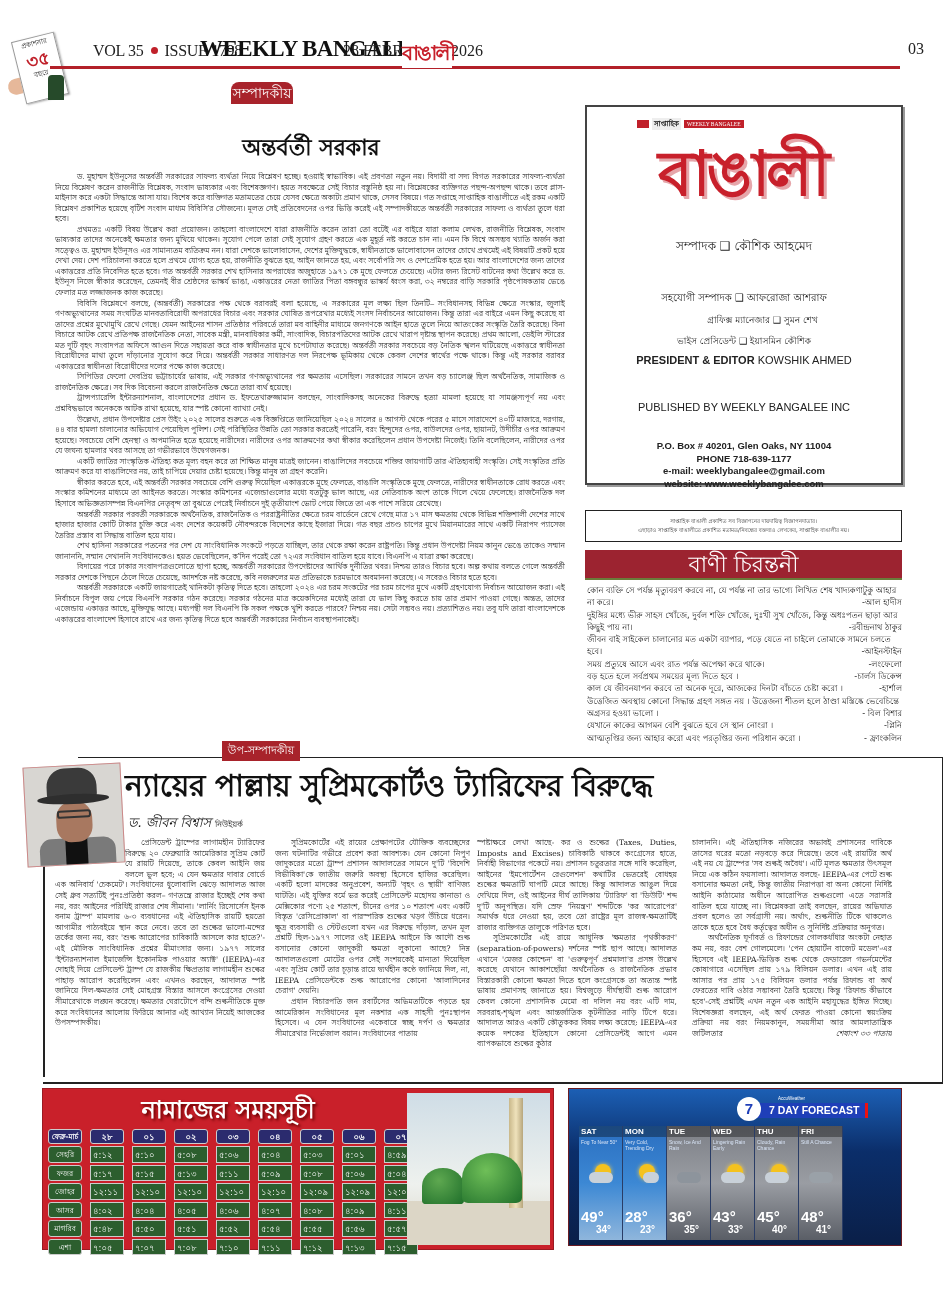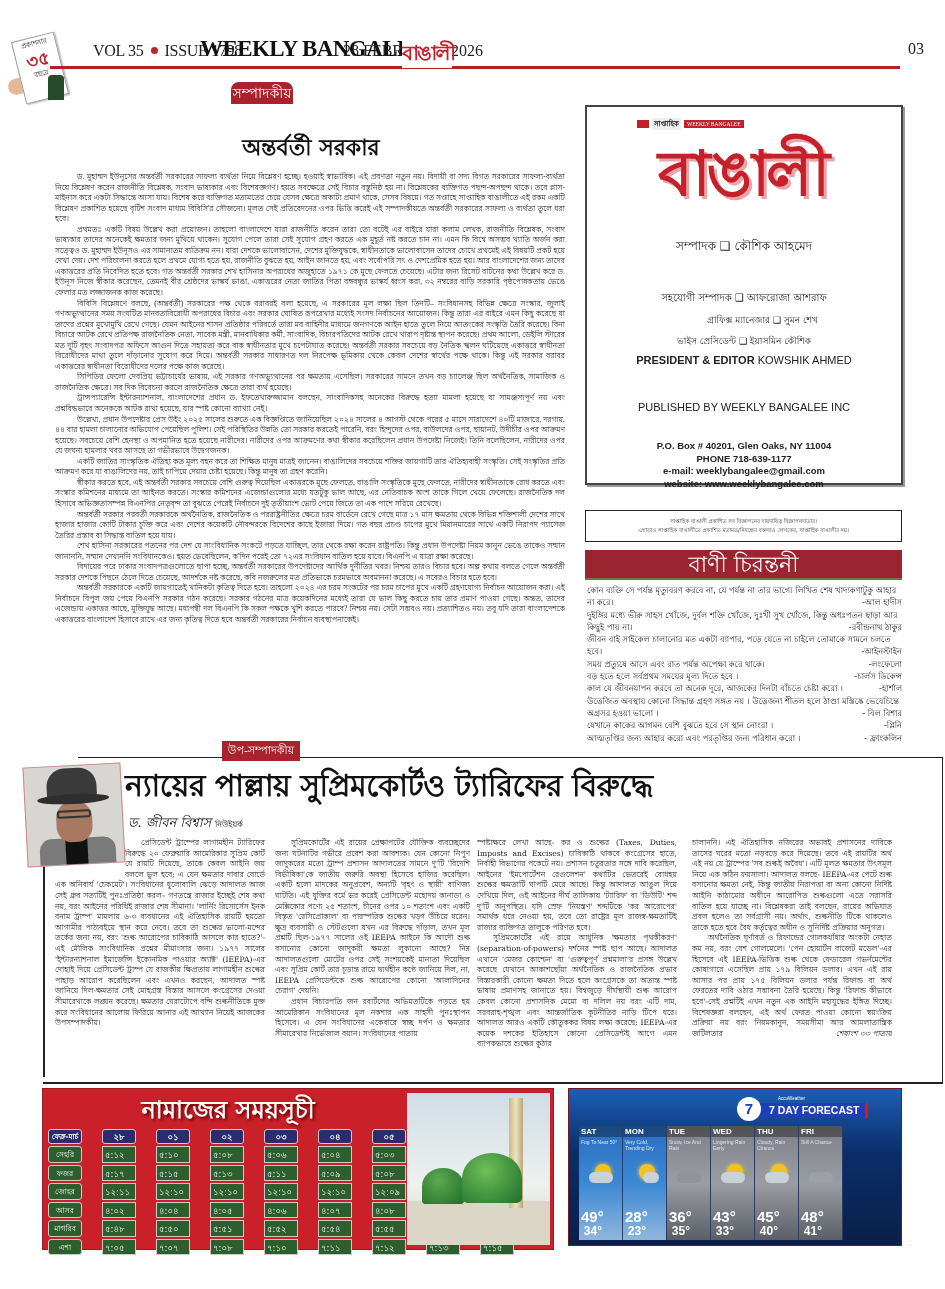--- a/index.html
+++ b/index.html
@@ -76,21 +76,21 @@
   .col-1 { left: 55px; width: 210px; }
   .col-1 .float-gap { float: left; width: 70px; height: 40px; }
   .col-2 { left: 275px; width: 195px; }
   .col-3 { left: 477px; width: 200px; }
   .col-4 { left: 692px; width: 200px; }
   .cont { float: right; font-style: italic; }
 
   
   .prayer { position: absolute; left: 42px; top: 1088px; width: 512px; height: 162px; background: #c9202a; border: 1px solid #9a1a22; }
   .prayer-title { position: absolute; left: 20px; top: 2px; width: 330px; text-align: center; font-size: 24px; font-weight: bold; color: #fff; text-shadow: 2px 2px 3px #600; }
-  .prayer-grid { position: absolute; left: 5px; top: 40px; display: flex; gap: 20px; justify-content: space-between; }
+  .prayer-grid { position: absolute; left: 5px; top: 40px; display: flex; gap: 8px; justify-content: space-between; }
   .pcol { display: flex; flex-direction: column; gap: 2px; }
   .pcell-hd { height: 15px; background: #2b2b6e; color: #fff; font-size: 8.5px; line-height: 14px; text-align: center; border: 1px solid #ccc; border-radius: 3px; font-weight: bold; }
   .pcell { height: 16.5px; background: #2c5e2e; color: #fff; font-size: 8.5px; line-height: 16px; padding-left: 2px; border: 1px solid #ccc; }
   .plabel { height: 16.5px; background: #2c5e2e; color: #fff; font-size: 7.5px; line-height: 15px; text-align: center; border: 1px solid #ccc; border-radius: 3px; }
   .pcol-lbl { width: 34px; }
   .pcol-day { width: 34px; }
   .mosque { position: absolute; left: 364px; top: 4px; width: 143px; height: 152px; background: linear-gradient(#cfdde6, #eef1ee 60%, #d9d5c7); overflow: hidden; }
   .mosque .dome { position: absolute; left: 55px; top: 60px; width: 60px; height: 50px; background: radial-gradient(circle at 40% 35%, #6fbf58, #1e6e2a); border-radius: 50% 50% 10% 10%; }
   .mosque .dome2 { position: absolute; left: 15px; top: 75px; width: 42px; height: 36px; background: radial-gradient(circle at 40% 35%, #5ea850, #1e6e2a); border-radius: 50% 50% 10% 10%; }
   .mosque .tower { position: absolute; left: 102px; top: 5px; width: 14px; height: 110px; background: linear-gradient(90deg, #c9b88a, #efe2bb, #b7a67c); }
@@ -102,21 +102,21 @@
   .w-logo { position: absolute; left: 168px; top: 8px; width: 24px; height: 24px; border-radius: 50%; background: #fff; color: #1f3fb8; text-align: center; font: bold 15px/24px "Liberation Sans", sans-serif; }
   .w-accu { position: absolute; left: 209px; top: 7px; font-size: 4.5px; color: #fff; font-family: "Liberation Sans", sans-serif; }
   .w-days { position: absolute; left: 10px; top: 37px; display: flex; justify-content: space-between; }
   .wday { width: 44px; height: 114px; position: relative; border-right: 1px solid #2a3d66; font-family: "Liberation Sans", sans-serif; color: #fff; }
   .wday .nm { height: 11px; background: rgba(0,0,0,0.35); font-weight: bold; font-size: 8px; padding-left: 2px; line-height: 11px; }
   .wday .ds { font-size: 5px; line-height: 6px; padding: 2px 2px 0 2px; color: #d8e4f6; height: 16px; }
   .wday .ic { position: absolute; left: 10px; top: 38px; width: 26px; height: 20px; }
   .wday .ic .sun { position: absolute; left: 6px; top: 0; width: 16px; height: 16px; border-radius: 50%; background: #f4c21e; box-shadow: 0 0 4px #f7d04a; }
   .wday .ic .cloud { position: absolute; left: 0; top: 8px; width: 24px; height: 11px; border-radius: 6px; background: #c9d1d9; }
   .wday .hi { position: absolute; left: 2px; top: 82px; font-size: 15px; font-weight: bold; }
-  .wday .lo { position: absolute; right: 20px; top: 98px; font-size: 12px; font-weight: bold; }
+  .wday .lo { position: absolute; right: 11px; top: 98px; font-size: 10px; font-weight: bold; }
   .wday.sky { background: linear-gradient(#2a6ec0, #3c88d4 50%, #8fb6dc); }
   .wday.grey { background: linear-gradient(#7c7f86, #9a9da3 50%, #5a5e66); }
 </style>
 </head>
 <body>
 
 <div class="hdr">
   <div class="hand"></div>
   <div class="anniv">
     <span class="t1">প্রকাশনার</span>

